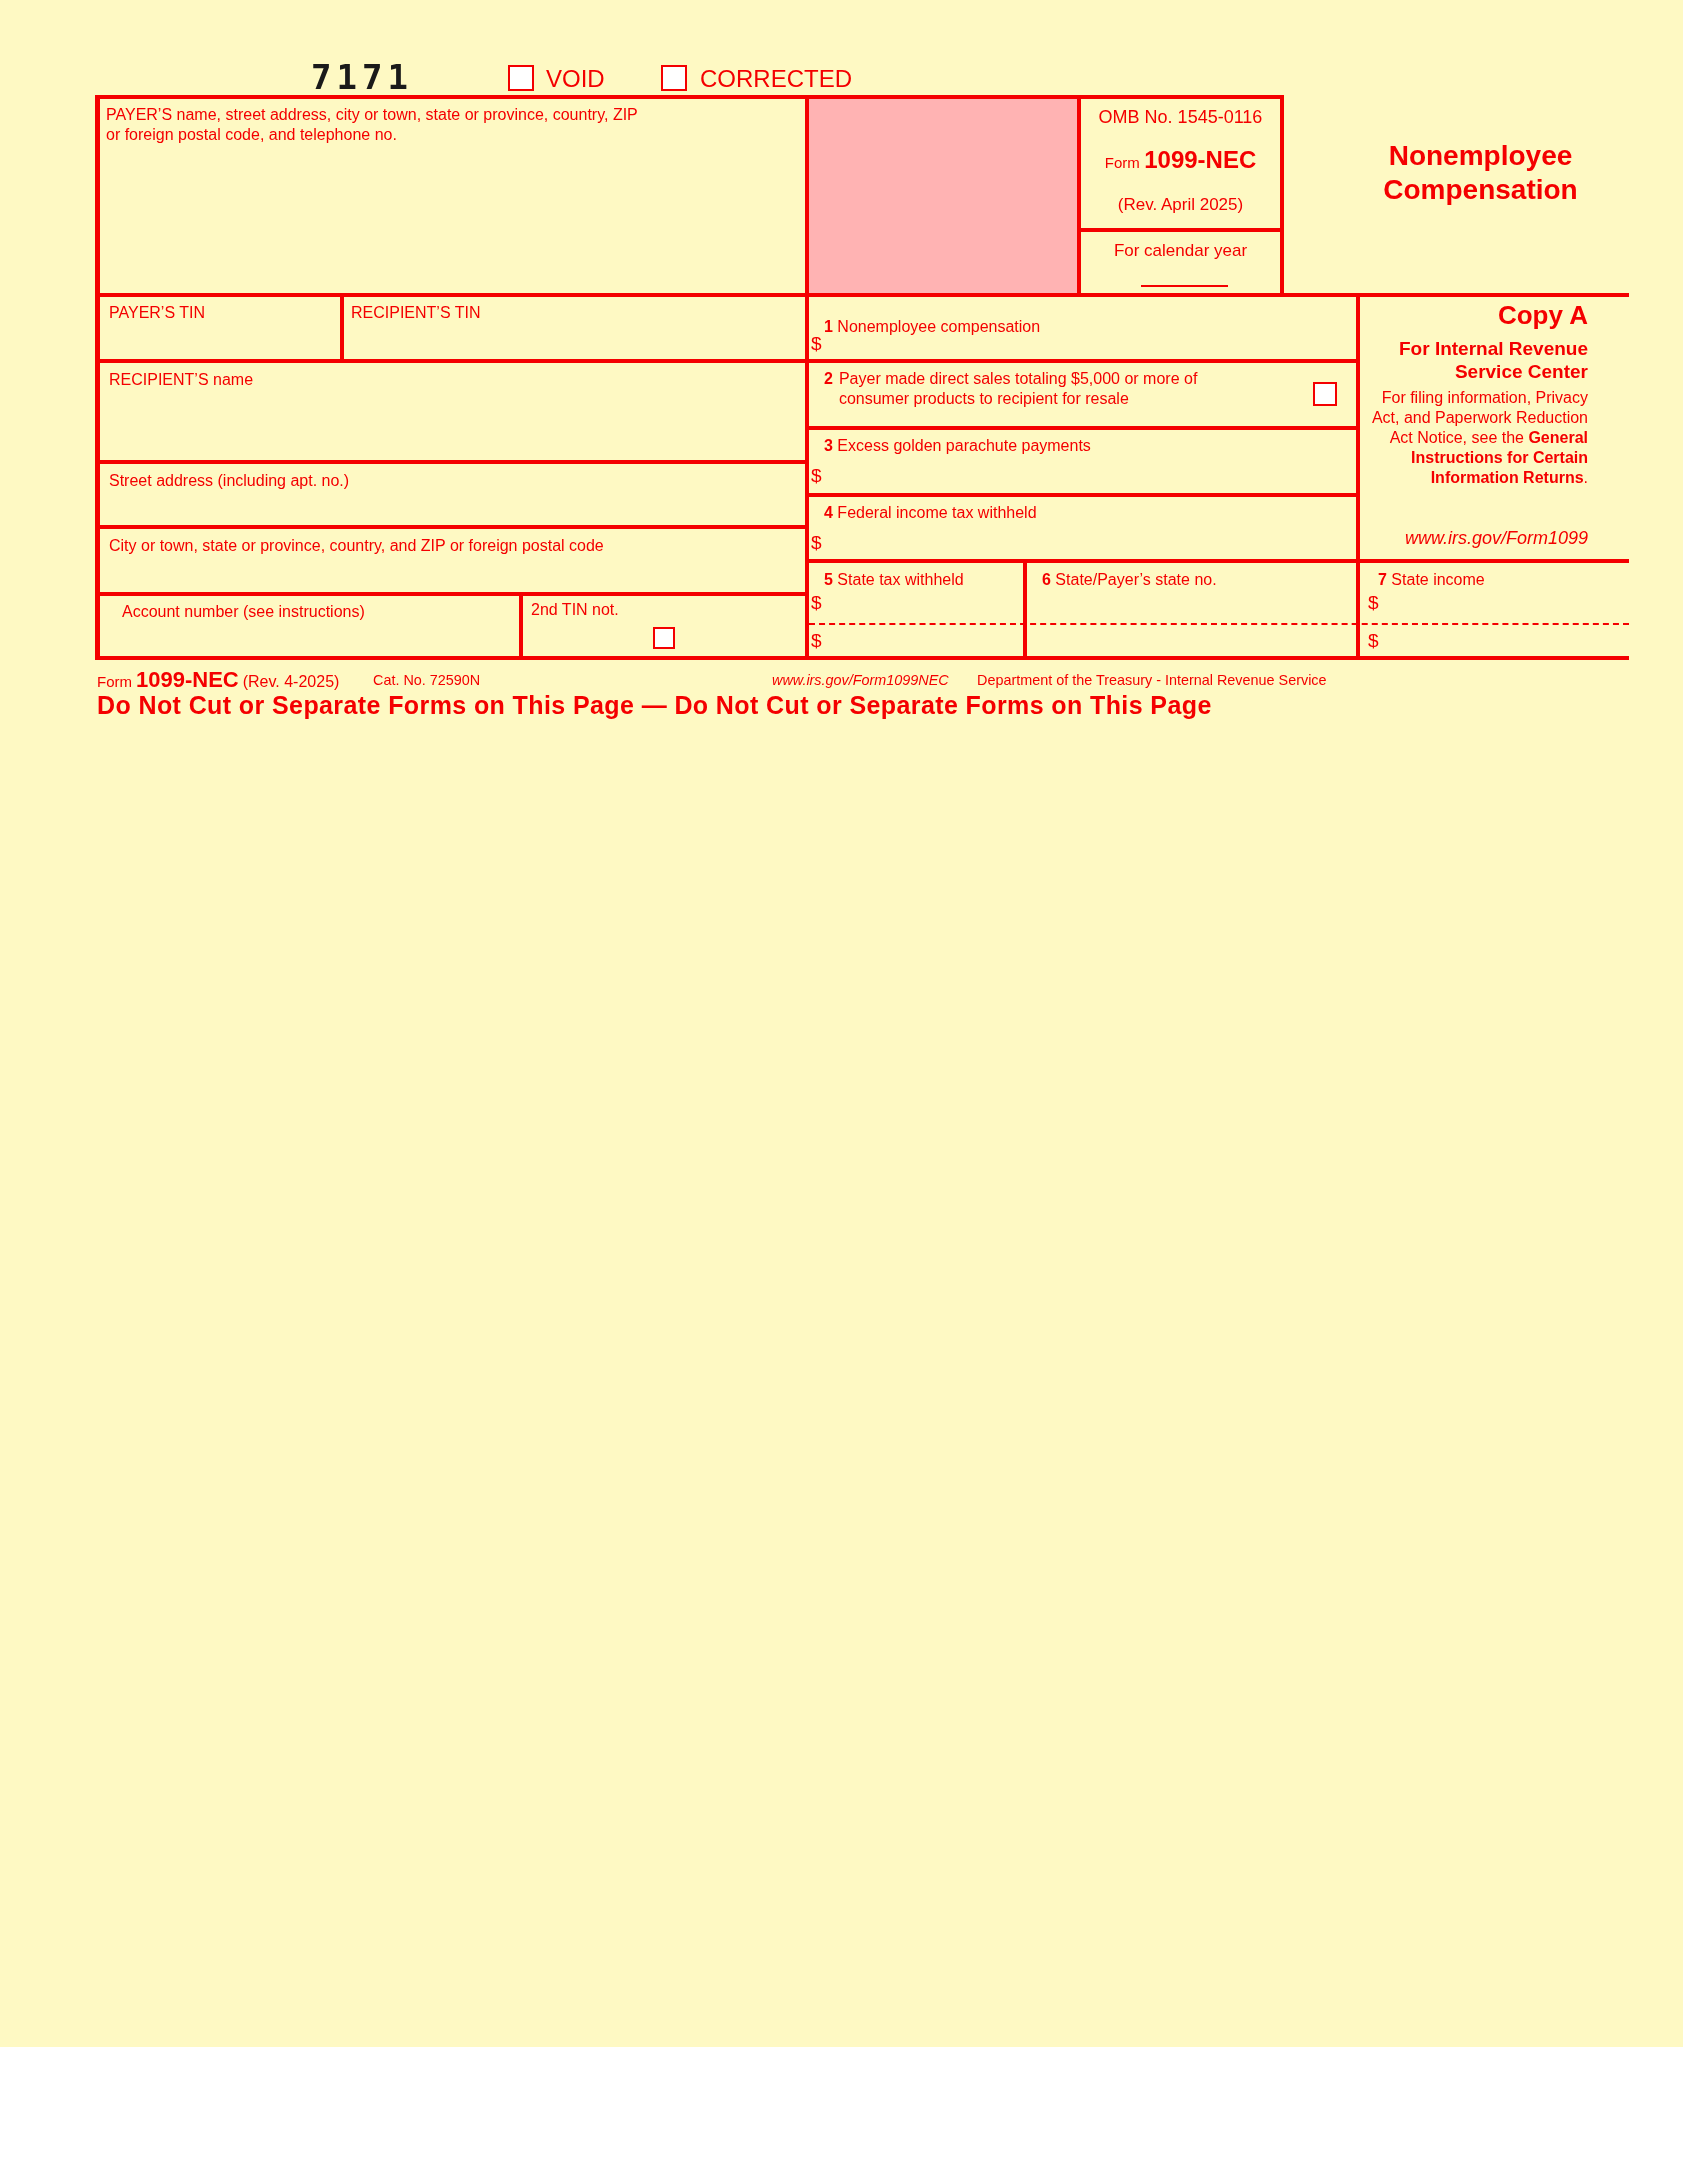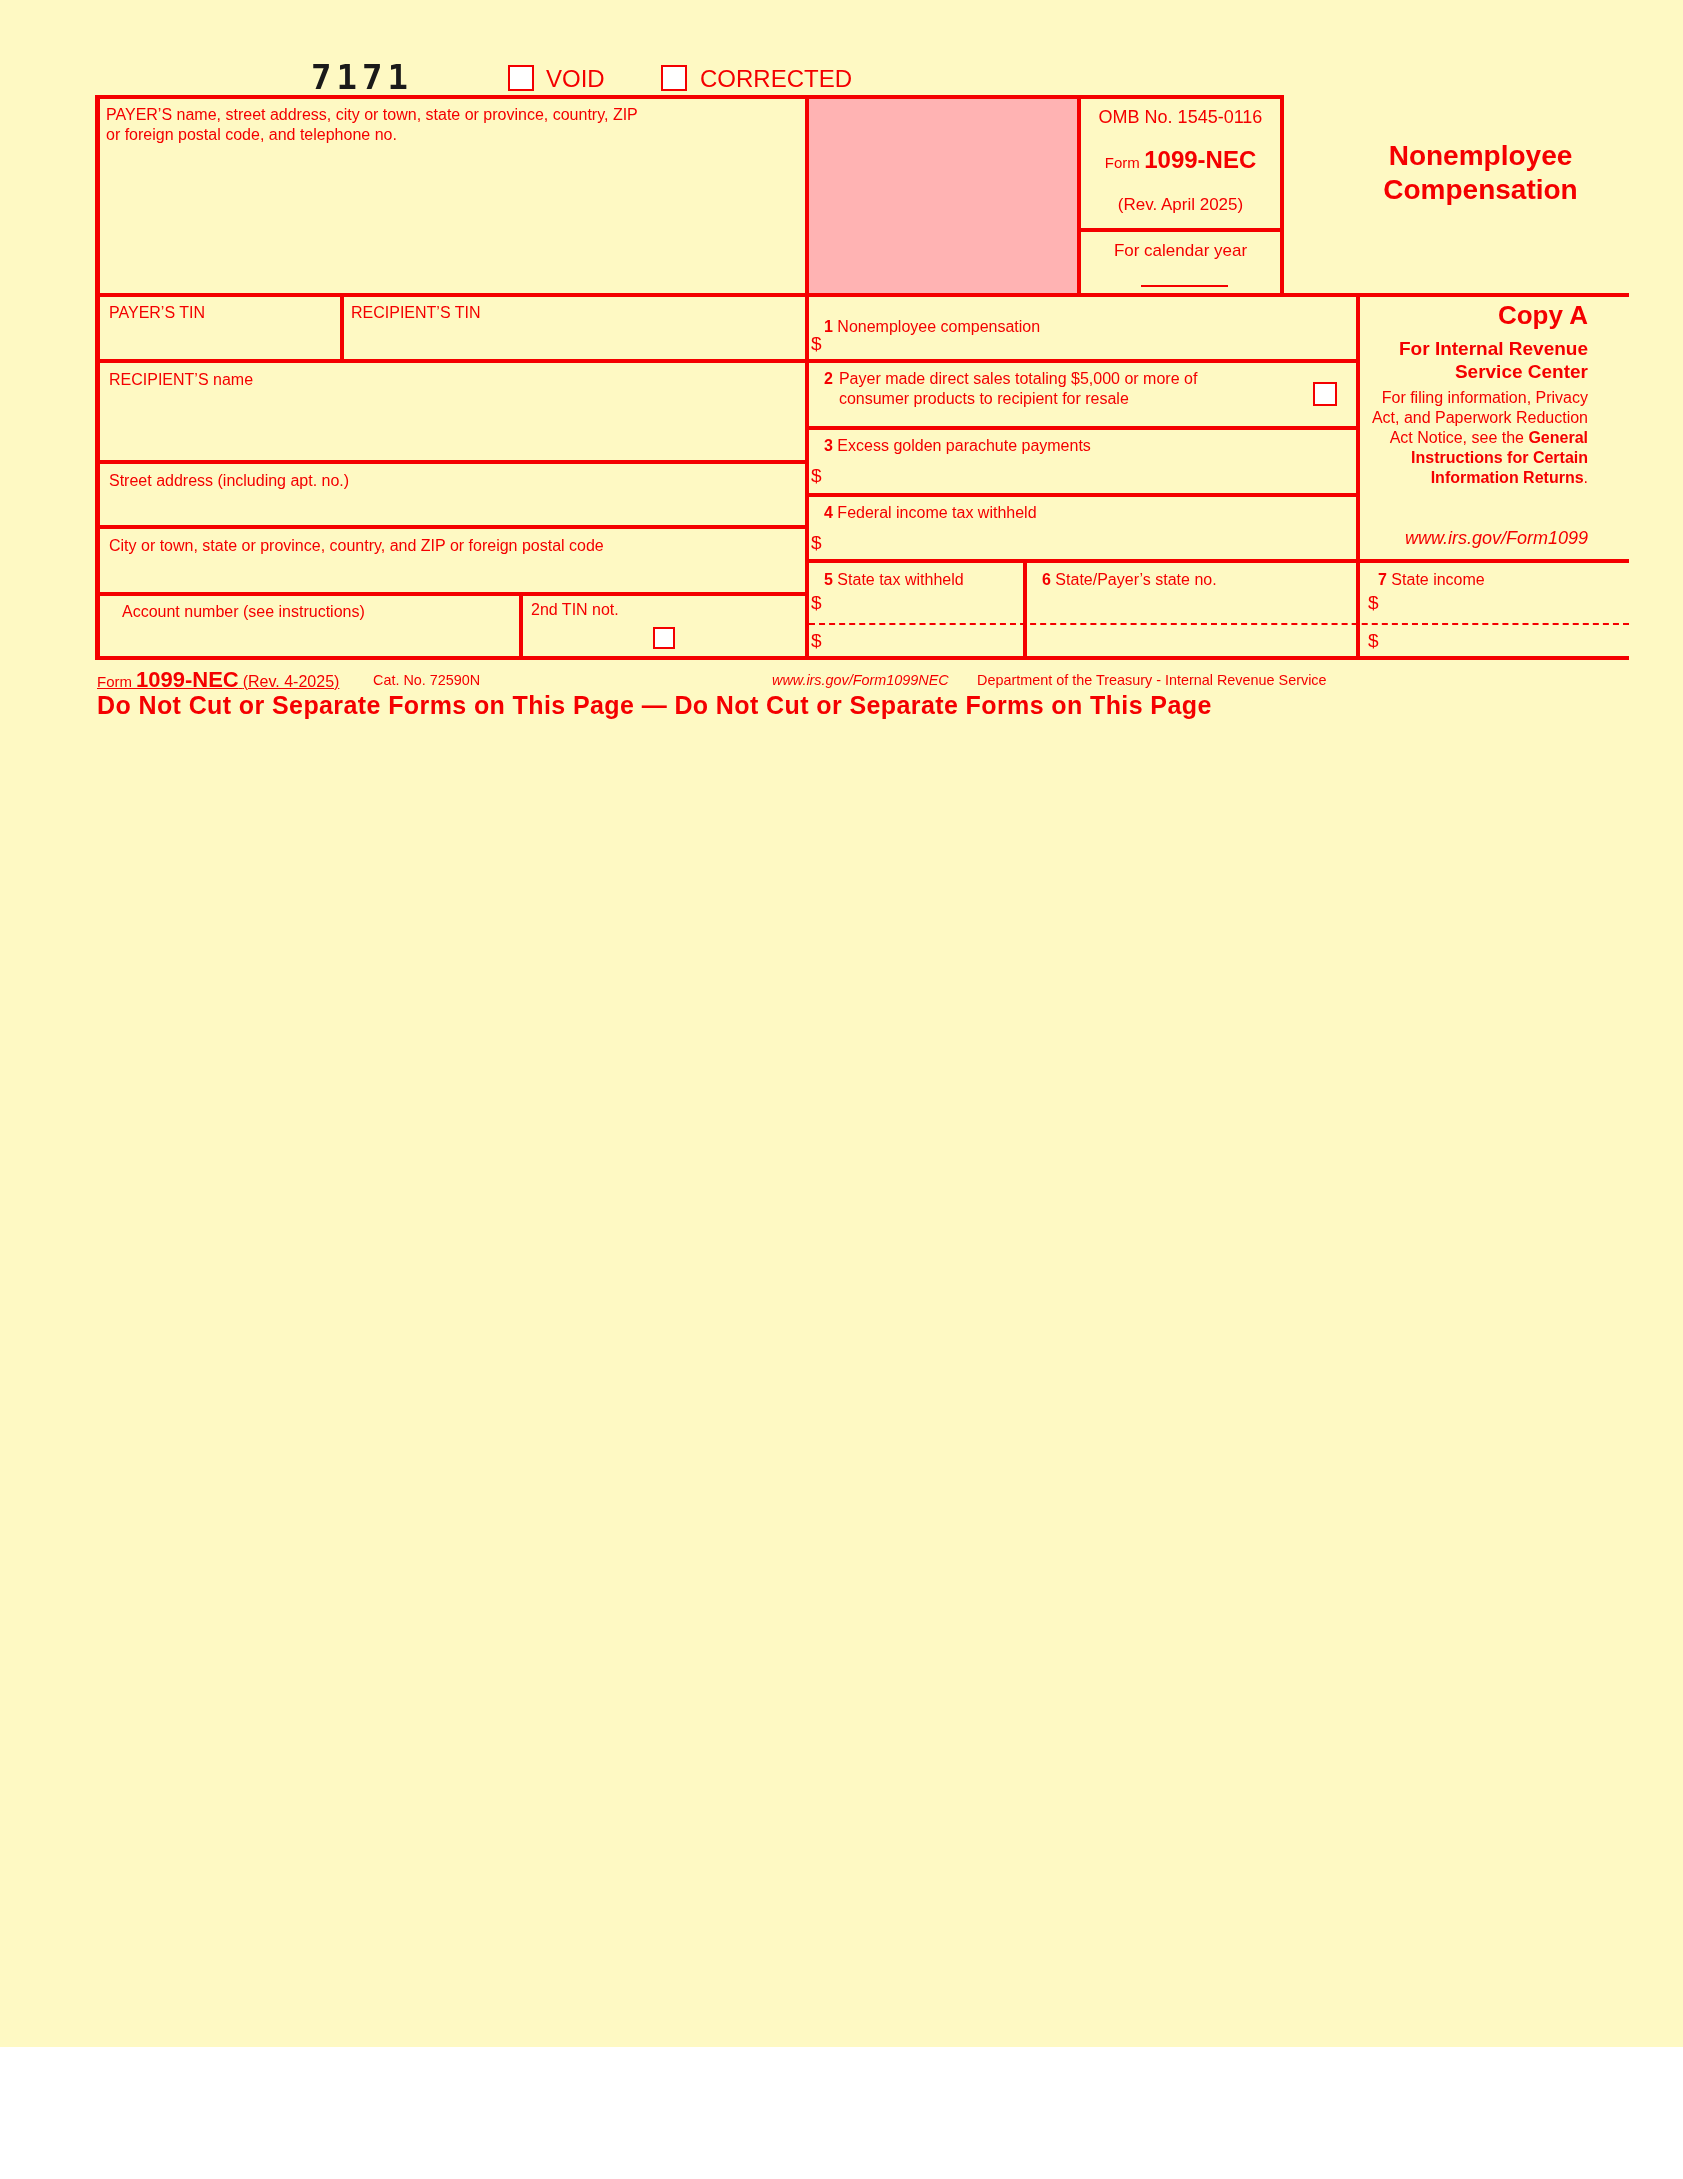--- a/index.html
+++ b/index.html
@@ -170,21 +170,21 @@
   <div class="field" style="left:100px;top:624px;width:419px;height:33px;"></div>
   <div class="field" style="left:830px;top:329px;width:527px;height:31px;"></div>
   <div class="field" style="left:830px;top:461px;width:527px;height:32px;"></div>
   <div class="field" style="left:830px;top:528px;width:527px;height:32px;"></div>
   <div class="field" style="left:830px;top:590px;width:193px;height:33px;"></div>
   <div class="field" style="left:830px;top:627px;width:193px;height:30px;"></div>
   <div class="field" style="left:1027px;top:590px;width:330px;height:66px;"></div>
   <div class="field" style="left:1386px;top:590px;width:238px;height:33px;"></div>
   <div class="field" style="left:1386px;top:627px;width:238px;height:30px;"></div>
 
-  <div class="footer-sm" style="left:97px;top:667px;text-decoration:underline;">
+  <div class="footer-sm" style="left:97px;top:667px;">
     <span style="font-size:15px;">Form</span>
     <span style="font-size:22px;font-weight:bold;">1099-NEC</span>
     <span style="font-size:16px;">(Rev. 4-2025)</span>
   </div>
   <div class="footer-sm" style="left:373px;top:672px;">Cat. No. 72590N</div>
   <div class="footer-sm" style="left:772px;top:672px;"><i class="url">www.irs.gov/Form1099NEC</i></div>
   <div class="footer-sm" style="left:977px;top:672px;">Department of the Treasury - Internal Revenue Service</div>
 
   <div class="donotcut">Do Not Cut or Separate Forms on This Page — Do Not Cut or Separate Forms on This Page</div>
 

